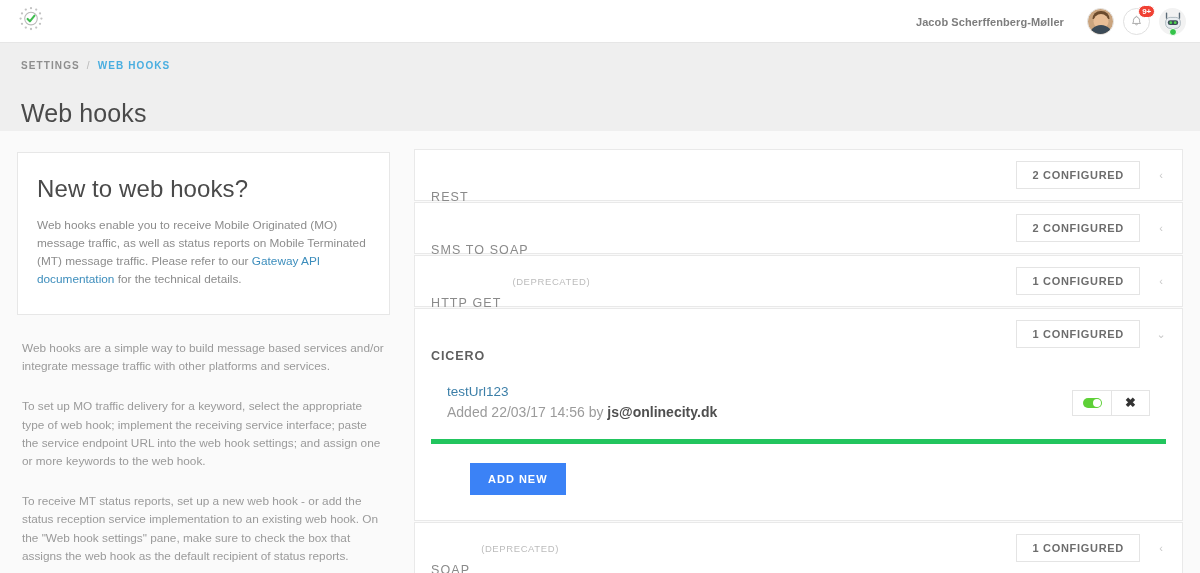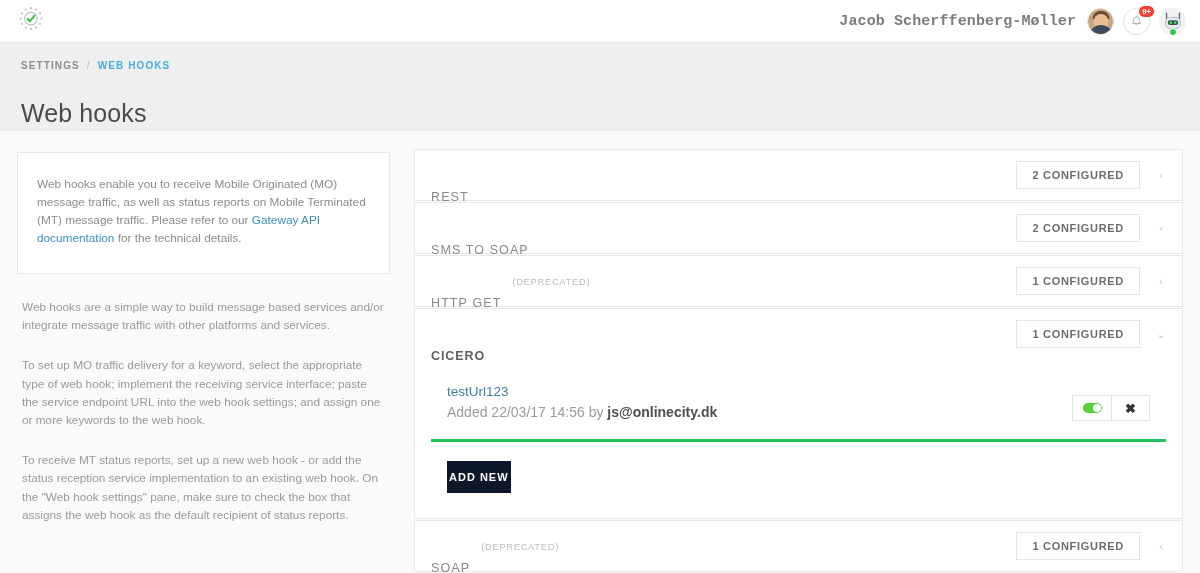--- a/index.html
+++ b/index.html
@@ -23,24 +23,23 @@
   }
   .logo {
     position: absolute; left: 14px; top: 5px;
     width: 34px; height: 34px;
   }
   .topbar-right {
     position: absolute; right: 14px; top: 0;
     height: 43px; display: flex; align-items: center; gap: 9px;
   }
   .user-name {
-    font-size: 15px; font-weight: bold; color: #7d7d7d;
+    font-size: 11px; font-weight: bold; color: #7d7d7d;
     letter-spacing: .1px; white-space: nowrap;
-    margin-right: 2px;
-    font-family: Liberation Mono, monospace;
+    margin-right: 14px;
   }
   .avatar {
     width: 27px; height: 27px; border-radius: 50%;
     background: #caa47e; overflow: hidden; position: relative;
     border: 1px solid #e8e8e8; flex: none;
   }
   .avatar .face {
     position: absolute; left: 50%; top: 5px; transform: translateX(-50%);
     width: 15px; height: 15px; border-radius: 50%; background: #e8bd95;
   }
@@ -163,23 +162,23 @@
     padding: 7px 15px; white-space: nowrap;
   }
   .chev {
     width: 14px; text-align: center; color: #c9c9c9;
     font-size: 11px; line-height: 1;
   }
 
   
   .hook-body { padding: 0 16px 0 16px; }
   .hook-item {
-    display: flex; align-items: flex-end;
+    display: flex; align-items: center;
     padding: 25px 0 18px 16px;
-    border-bottom: 3px solid #22c55e;
+    border-bottom: 5px solid #22c55e;
   }
   .hook-item .meta { flex: 1 1 auto; }
   .hook-url {
     font-size: 13.5px; color: #3c7fa8; display: block; margin-bottom: 4px;
     text-decoration: none;
   }
   .hook-added { font-size: 14px; color: #9b9b9b; }
   .hook-added b { color: #4f4f4f; font-weight: bold; }
   .item-actions {
     display: flex; align-items: stretch;
@@ -195,24 +194,25 @@
     background: #5ed037; position: relative;
   }
   .toggle .knob {
     position: absolute; right: 1px; top: 1px;
     width: 8px; height: 8px; border-radius: 50%; background: #fff;
   }
   .x-glyph { font-size: 13px; color: #333; font-weight: bold; line-height: 1; }
 
   .addnew-wrap { padding: 19px 0 25px 16px; }
   .add-new {
-    background: #0f172a; color: #fff; border: none;
+    background: #3b82f6; color: #fff; border: none;
     font-size: 11px; font-weight: bold; letter-spacing: 1px;
-    padding: 10px 2px; cursor: pointer;
+    padding: 10px 18px; cursor: pointer;
     font-family: "Liberation Sans", sans-serif;
+    margin-left: 23px;
   }
 </style>
 </head>
 <body>
 
 <div class="topbar">
 
   <div class="logo">
     <svg width="34" height="34" viewBox="0 0 34 34">
       <g fill="#c3c3c3">
@@ -272,20 +272,21 @@
     <span class="current">WEB HOOKS</span>
   </div>
   <h1 class="page-title">Web hooks</h1>
 </div>
 
 <div class="main">
 
   <div class="left-col">
 
     <div class="info-card">
+      <h2>New to web hooks?</h2>
       <p><span>Web hooks enable you to receive Mobile Originated (MO) message traffic, as well as status reports on Mobile Terminated (MT) message traffic. Please refer to our </span><a href="#">Gateway API documentation</a><span> for the technical details.</span></p>
     </div>
 
     <div class="prose">
       <p>Web hooks are a simple way to build message based services and/or integrate message traffic with other platforms and services.</p>
       <p>To set up MO traffic delivery for a keyword, select the appropriate type of web hook; implement the receiving service interface; paste the service endpoint URL into the web hook settings; and assign one or more keywords to the web hook.</p>
       <p>To receive MT status reports, set up a new web hook - or add the status reception service implementation to an existing web hook. On the "Web hook settings" pane, make sure to check the box that assigns the web hook as the default recipient of status reports.</p>
     </div>
   </div>
 

